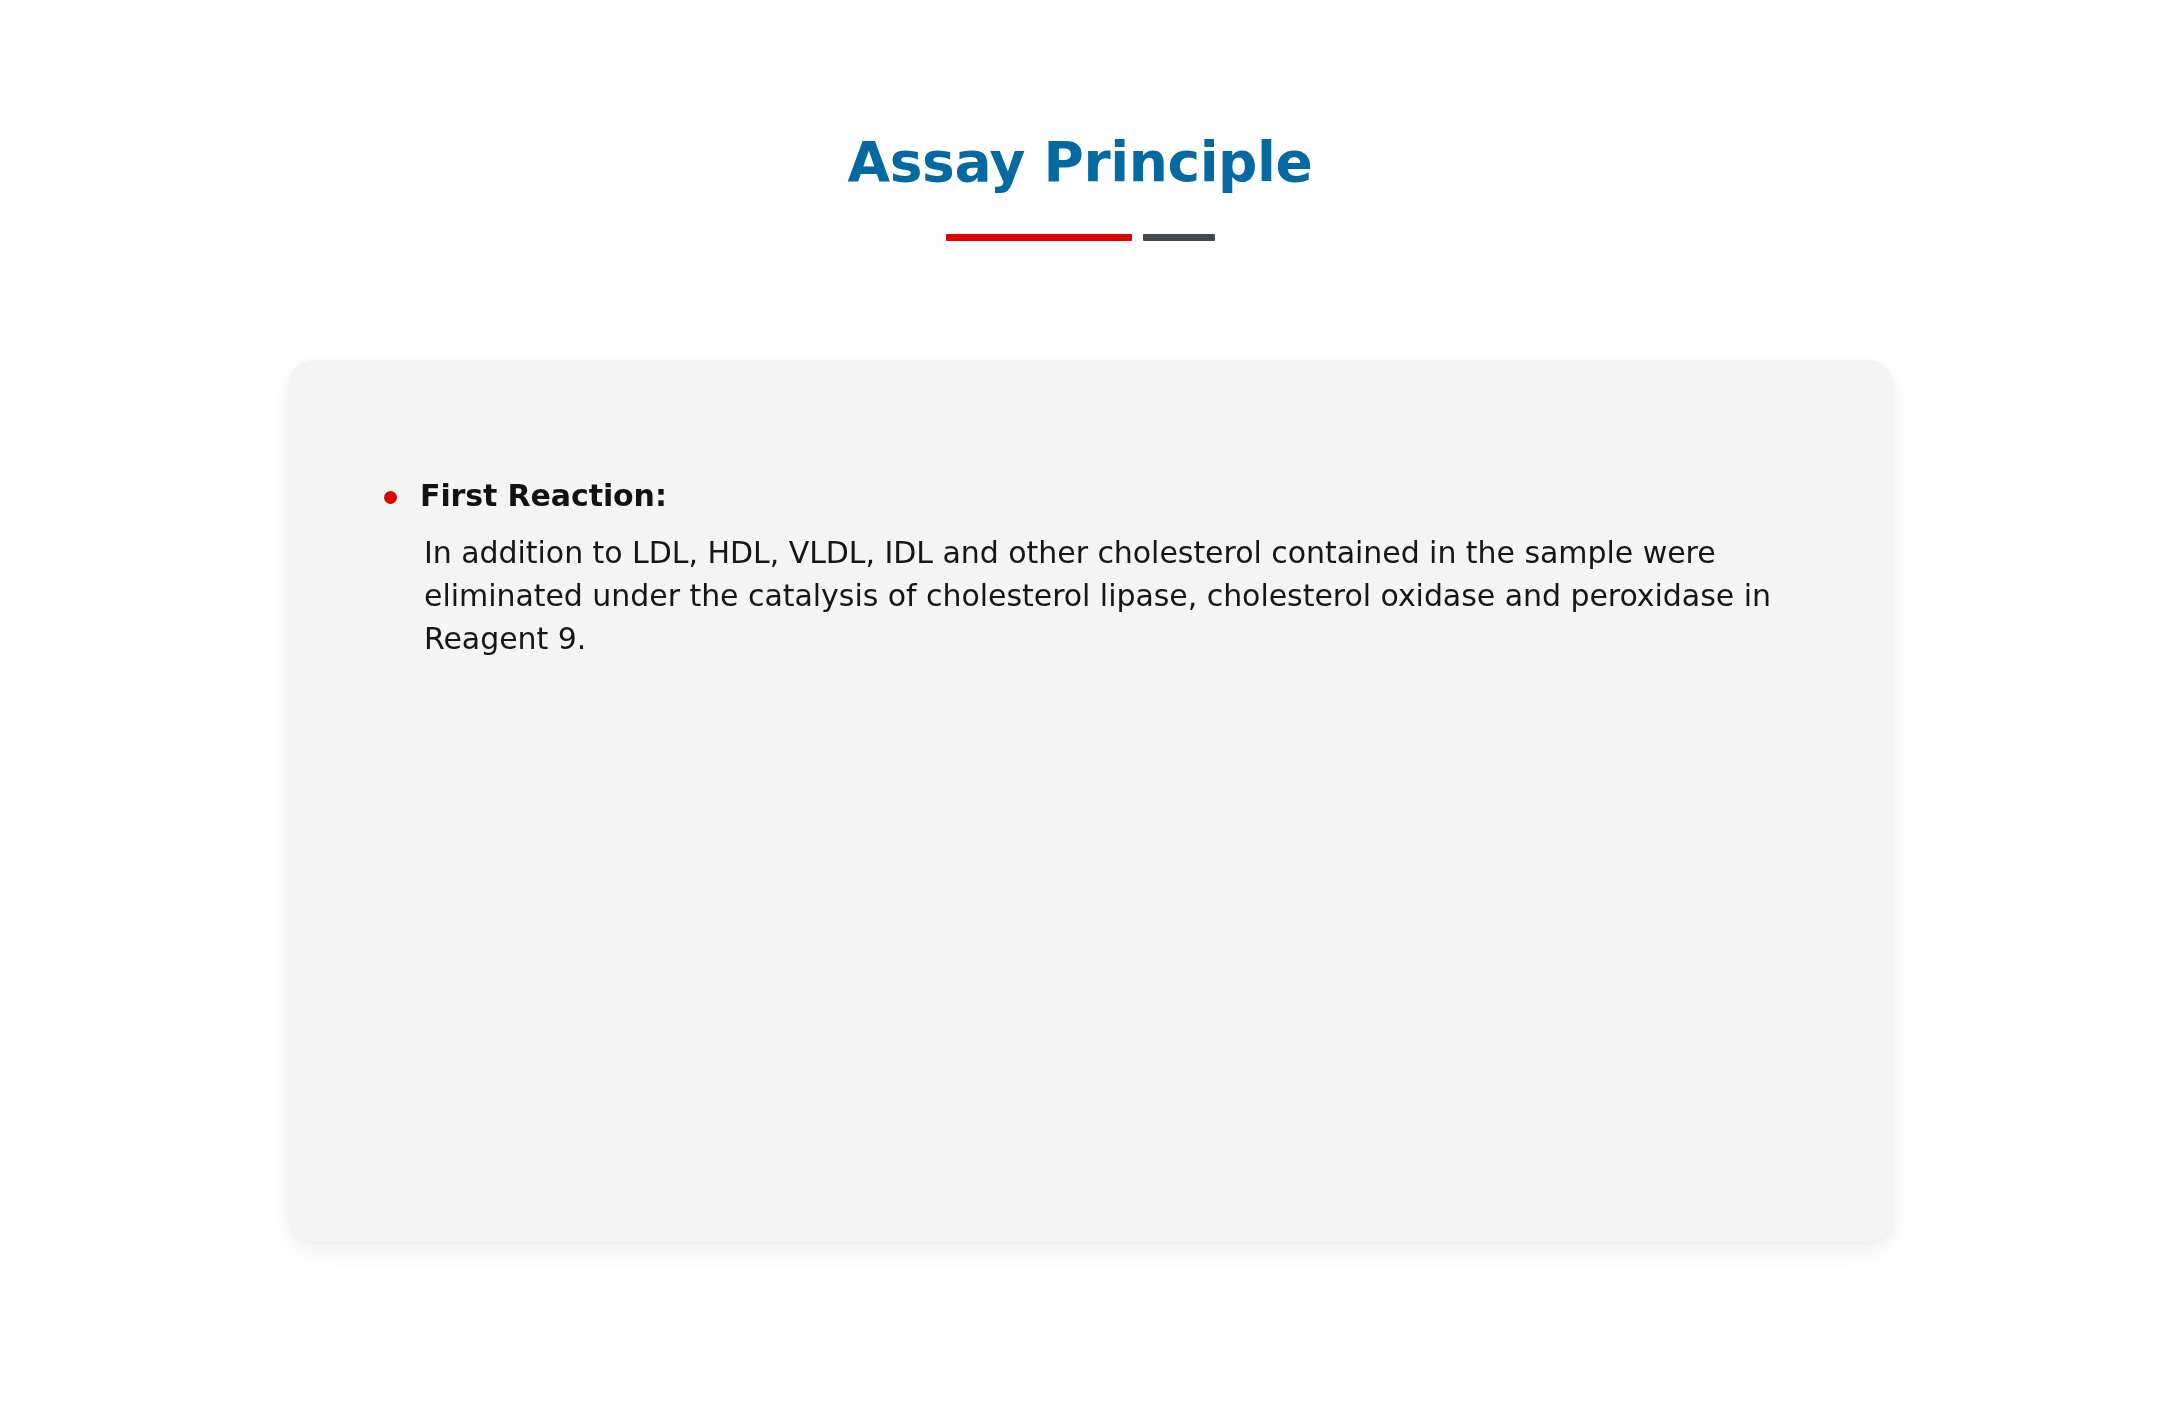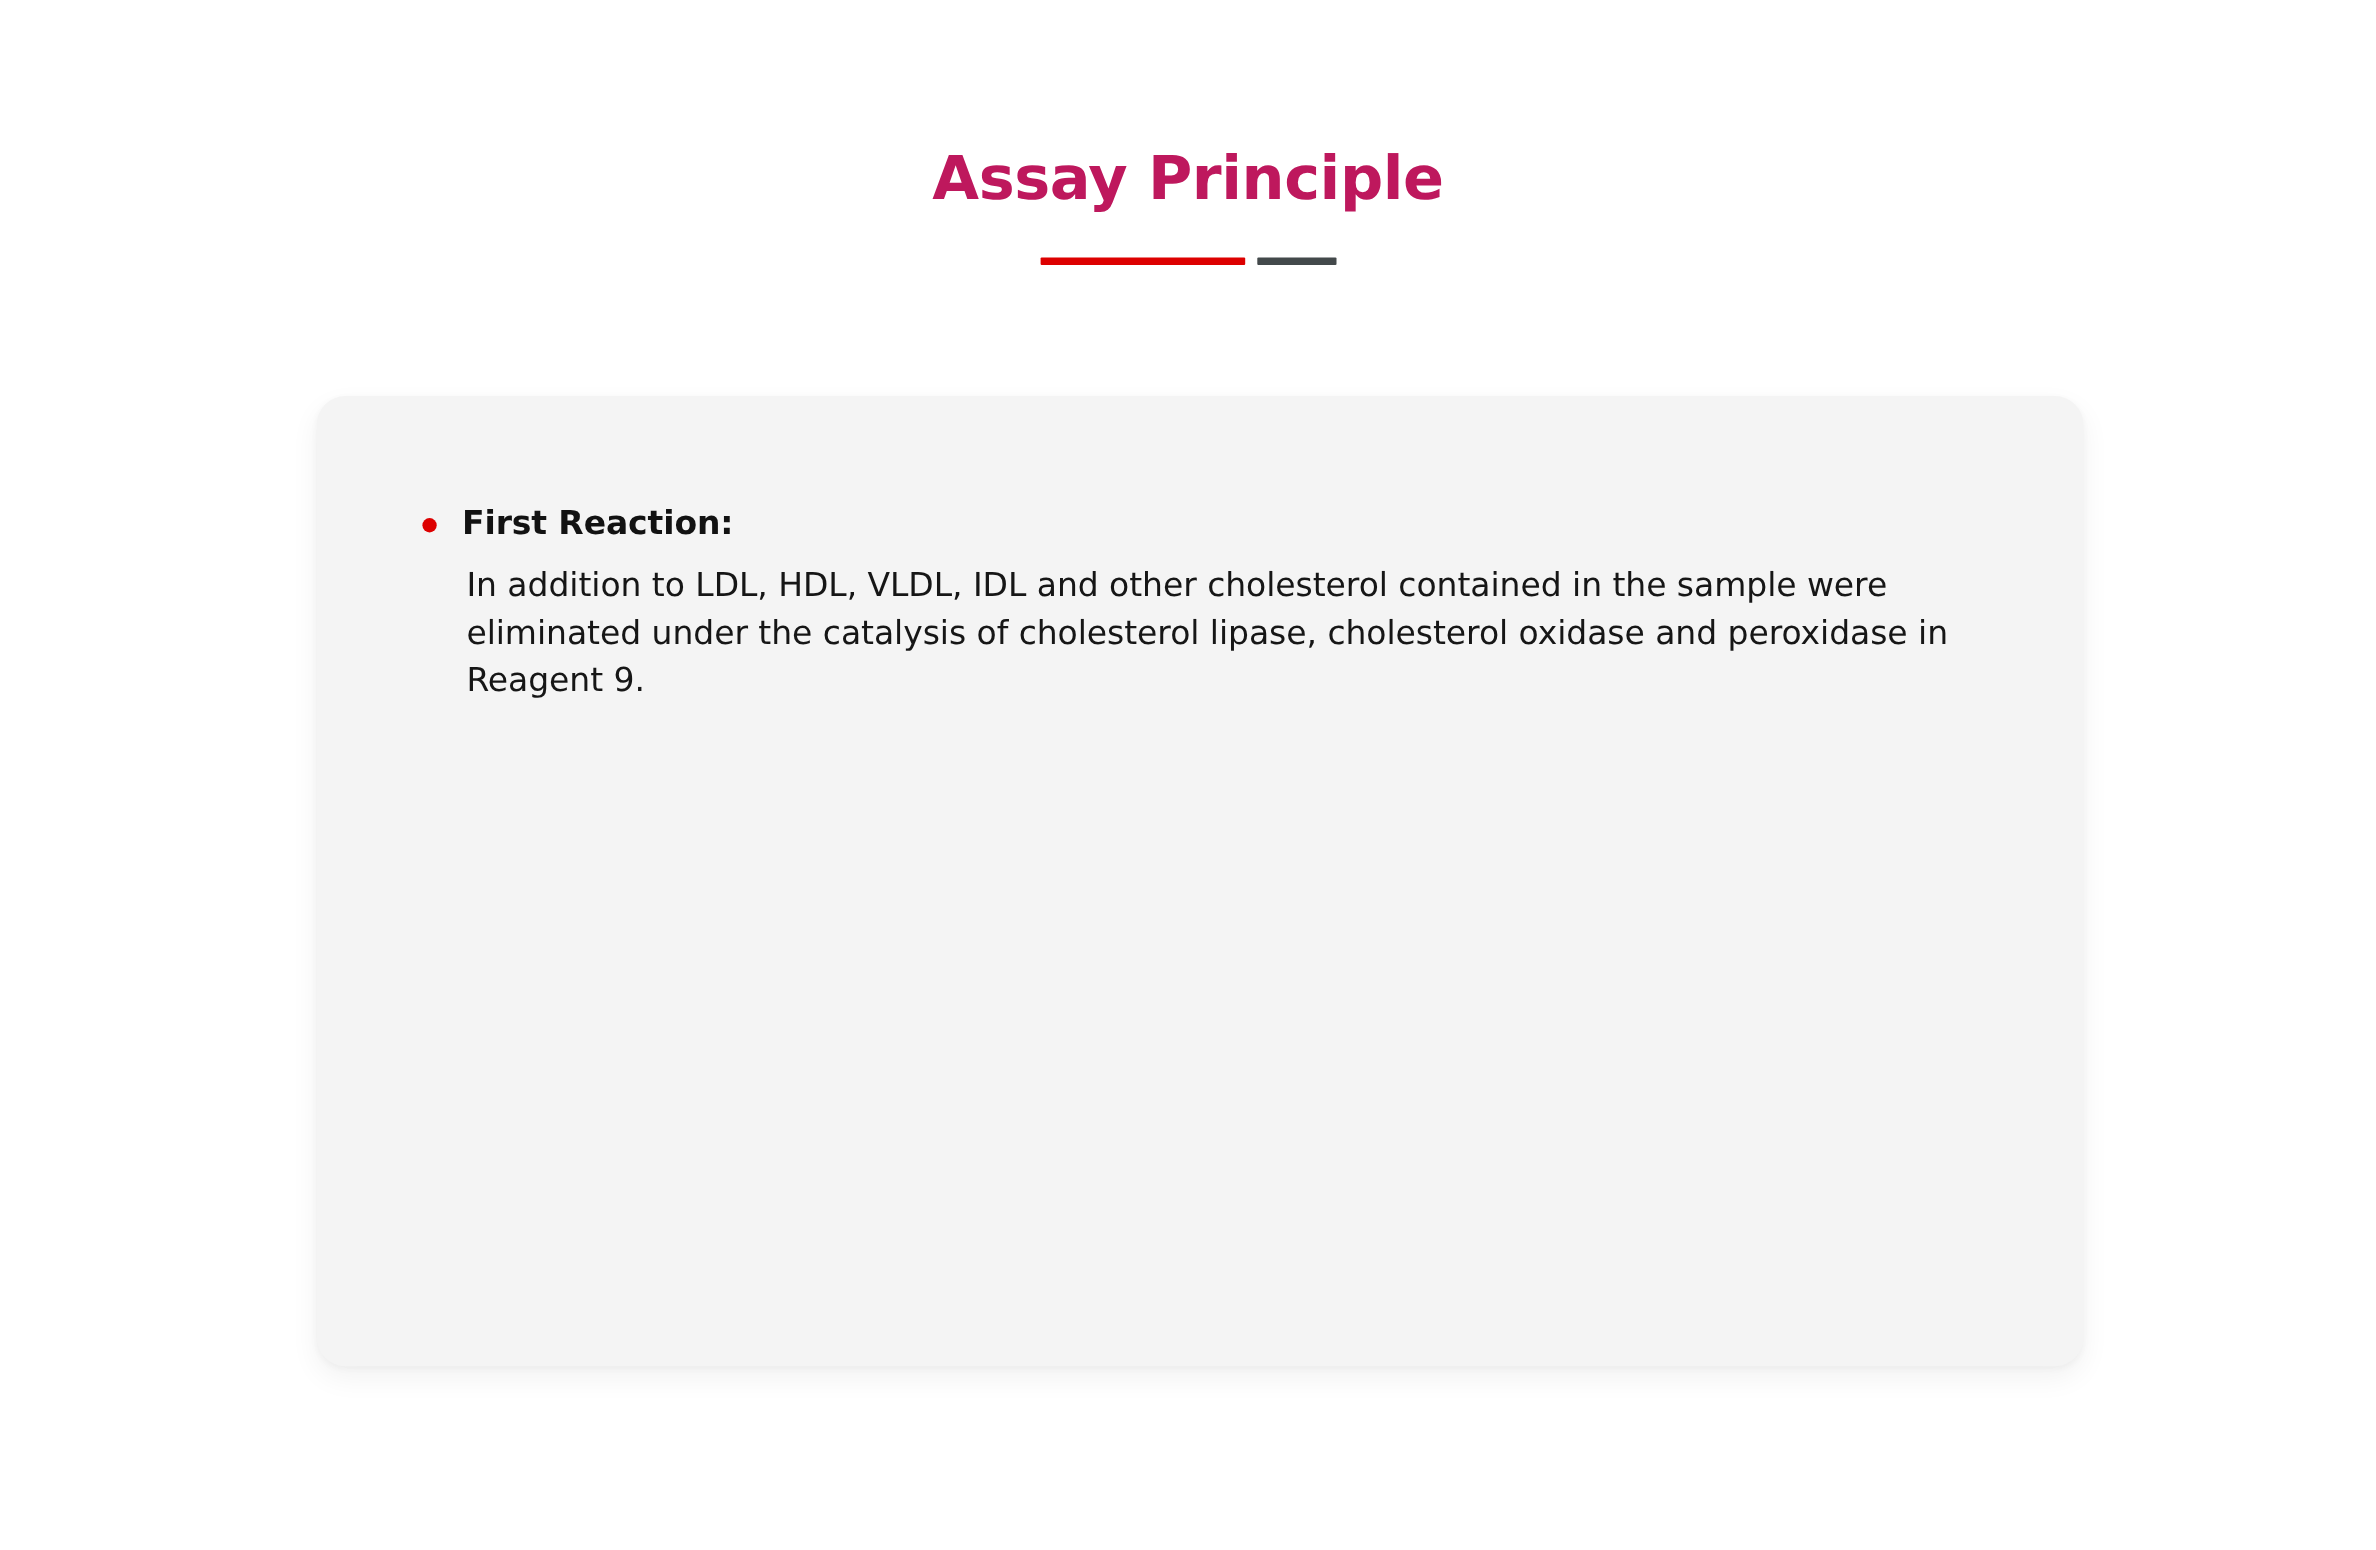--- a/index.html
+++ b/index.html
@@ -29,21 +29,21 @@
     left: 0;
     width: 2160px;
     text-align: center;
   }
 
   .page-title {
     font-family: "DejaVu Sans", sans-serif;
     font-size: 55px;
     font-weight: 700;
     line-height: 1.12;
-    color: #be185d;
+    color: #0369a1;
     letter-spacing: -0.4px;
     margin: 0;
   }
 
   .title-rules {
     margin-top: 40px;
     display: flex;
     justify-content: center;
     align-items: center;
     gap: 11px;
@@ -84,20 +84,21 @@
     position: relative;
   }
   .section + .section {
     margin-top: 70px;
   }
 
   .section-head {
     position: relative;
     display: block;
     padding-left: 36px;
+    margin-top: 20px;
   }
   .bullet-dot {
     position: absolute;
     left: 0;
     top: 15px;
     width: 13px;
     height: 13px;
     border-radius: 50%;
     background: #dd0000;
   }

